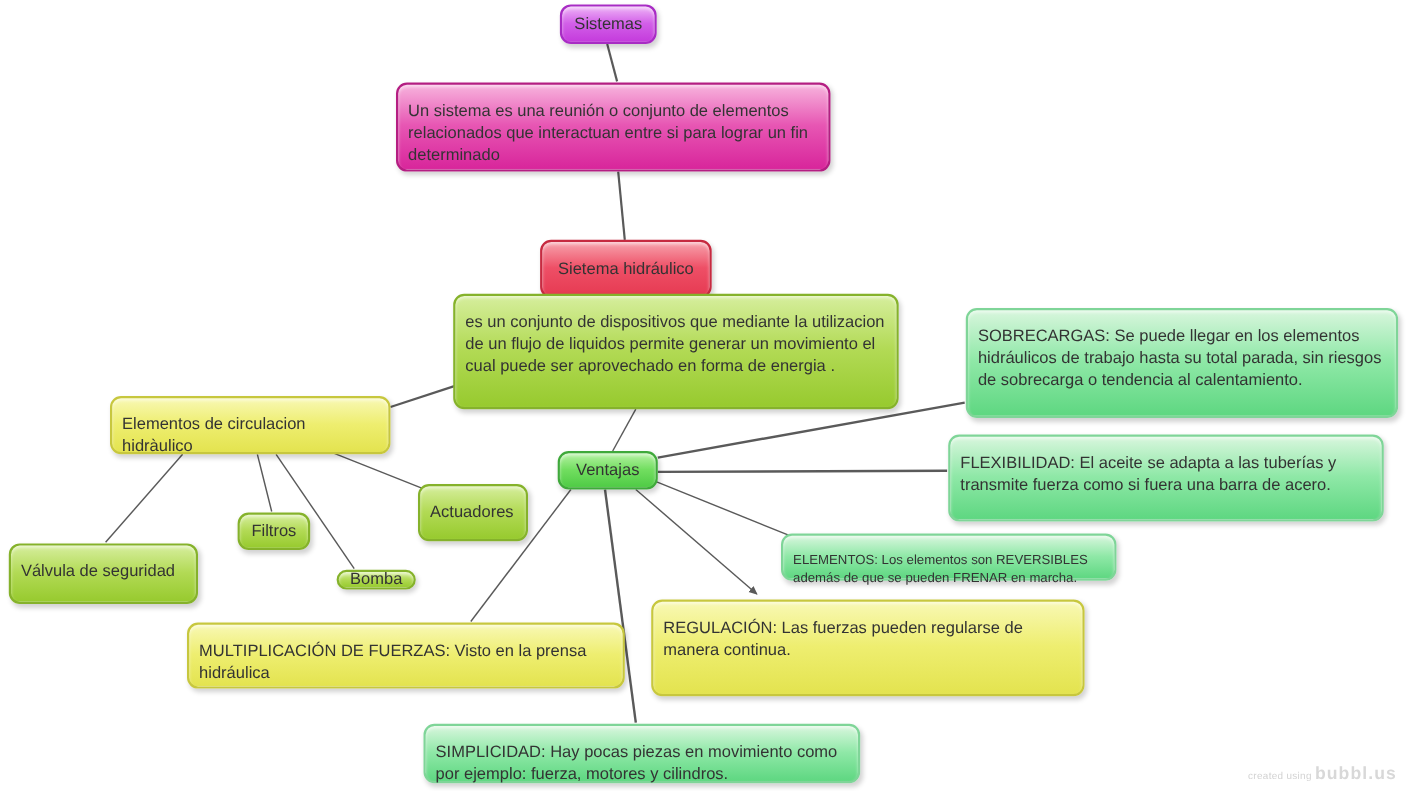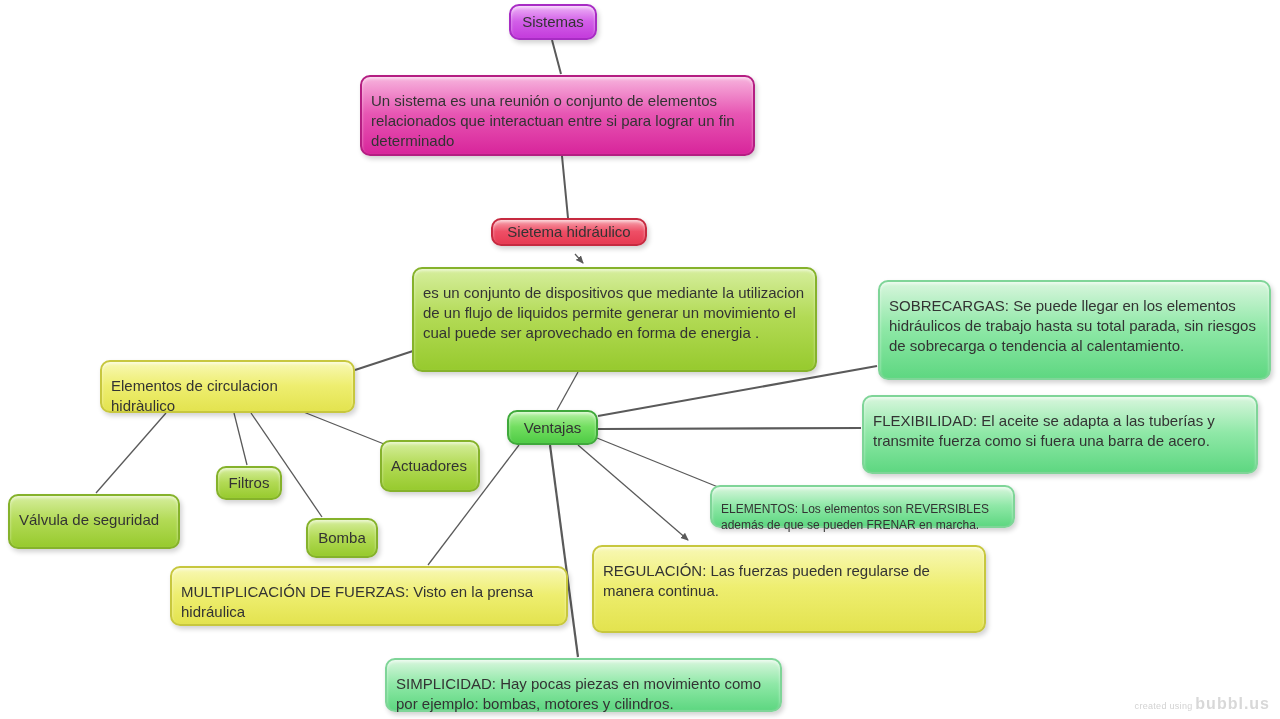--- a/index.html
+++ b/index.html
@@ -80,39 +80,39 @@
       <line x1="166" y1="413" x2="96" y2="493" stroke="#5a5a5a" stroke-width="1.3"></line>
       <line x1="234" y1="413" x2="247" y2="465" stroke="#5a5a5a" stroke-width="1.3"></line>
       <line x1="251" y1="413" x2="322" y2="517" stroke="#5a5a5a" stroke-width="1.3"></line>
       <line x1="301" y1="411" x2="384" y2="444" stroke="#5a5a5a" stroke-width="1.3"></line>
     </svg>
 
   <div class="node center" style="left: 509px; top: 4px; width: 88px; height: 36px; background: linear-gradient(rgb(238, 179, 247) 0%, rgb(210, 95, 232) 48%, rgb(196, 59, 220) 100%); border-color: rgb(168, 44, 196); color: rgb(51, 51, 51);">
       <span>Sistemas</span>
     </div>
     <div class="node" style="left: 360px; top: 75px; width: 395px; height: 81px; background: linear-gradient(rgb(247, 179, 221) 0%, rgb(231, 86, 179) 48%, rgb(216, 37, 155) 100%); border-color: rgb(180, 30, 130); color: rgb(51, 51, 51);"><span>Un sistema es una reunión o conjunto de elementos relacionados que interactuan entre si para lograr un fin determinado</span></div>
-    <div class="node center" style="left: 491px; top: 218px; width: 156px; height: 28px; background: linear-gradient(rgb(247, 163, 173) 0%, rgb(238, 79, 102) 48%, rgb(230, 58, 82) 100%); border-color: rgb(198, 42, 64); color: rgb(51, 51, 51);">
+    <div class="node center" style="left: 491px; top: 218px; width: 156px; height: 53px; background: linear-gradient(rgb(247, 163, 173) 0%, rgb(238, 79, 102) 48%, rgb(230, 58, 82) 100%); border-color: rgb(198, 42, 64); color: rgb(51, 51, 51);">
       <span>Sietema hidráulico</span>
     </div>
     <div class="node" style="left: 412px; top: 267px; width: 405px; height: 105px; background: linear-gradient(rgb(214, 238, 157) 0%, rgb(178, 218, 85) 48%, rgb(151, 202, 46) 100%); border-color: rgb(133, 178, 43); color: rgb(51, 51, 51);"><span>es un conjunto de dispositivos que mediante la utilizacion de un flujo de liquidos permite generar un movimiento el cual puede ser aprovechado en forma de energia .</span></div>
     <div class="node" style="left: 100px; top: 360px; width: 255px; height: 53px; background: linear-gradient(rgb(248, 248, 180) 0%, rgb(238, 238, 112) 48%, rgb(227, 227, 79) 100%); border-color: rgb(199, 199, 62); color: rgb(51, 51, 51);"><span>Elementos de circulacion hidràulico</span></div>
     <div class="node center" style="left: 507px; top: 410px; width: 91px; height: 35px; background: linear-gradient(rgb(182, 242, 164) 0%, rgb(114, 222, 96) 48%, rgb(79, 203, 69) 100%); border-color: rgb(63, 169, 59); color: rgb(51, 51, 51);">
       <span>Ventajas</span>
     </div>
     <div class="node" style="left: 878px; top: 280px; width: 393px; height: 100px; background: linear-gradient(rgb(216, 246, 221) 0%, rgb(143, 232, 167) 48%, rgb(94, 215, 129) 100%); border-color: rgb(127, 213, 152); color: rgb(51, 51, 51);"><span>SOBRECARGAS: Se puede llegar en los elementos hidráulicos de trabajo hasta su  total parada, sin riesgos de sobrecarga o tendencia al calentamiento.</span></div>
     <div class="node" style="left: 862px; top: 395px; width: 396px; height: 79px; background: linear-gradient(rgb(216, 246, 221) 0%, rgb(143, 232, 167) 48%, rgb(94, 215, 129) 100%); border-color: rgb(127, 213, 152); color: rgb(51, 51, 51);"><span>FLEXIBILIDAD: El aceite se adapta a las tuberías y transmite fuerza como si fuera una barra de acero.</span></div>
     <div class="node" style="left: 380px; top: 440px; width: 100px; height: 52px; background: linear-gradient(rgb(214, 238, 157) 0%, rgb(178, 218, 85) 48%, rgb(151, 202, 46) 100%); border-color: rgb(133, 178, 43); color: rgb(51, 51, 51);"><span>Actuadores</span></div>
     <div class="node center" style="left: 216px; top: 466px; width: 66px; height: 34px; background: linear-gradient(rgb(214, 238, 157) 0%, rgb(178, 218, 85) 48%, rgb(151, 202, 46) 100%); border-color: rgb(133, 178, 43); color: rgb(51, 51, 51);">
       <span>Filtros</span>
     </div>
     <div class="node" style="left: 8px; top: 494px; width: 172px; height: 55px; background: linear-gradient(rgb(214, 238, 157) 0%, rgb(178, 218, 85) 48%, rgb(151, 202, 46) 100%); border-color: rgb(133, 178, 43); color: rgb(51, 51, 51);"><span>Válvula de seguridad</span></div>
-    <div class="node center" style="left: 306px; top: 518px; width: 72px; height: 40px; background: linear-gradient(rgb(214, 238, 157) 0%, rgb(178, 218, 85) 48%, rgb(151, 202, 46) 100%); border-color: rgb(133, 178, 43); color: rgb(51, 51, 51);">
+    <div class="node center" style="left: 306px; top: 518px; width: 72px; height: 18px; background: linear-gradient(rgb(214, 238, 157) 0%, rgb(178, 218, 85) 48%, rgb(151, 202, 46) 100%); border-color: rgb(133, 178, 43); color: rgb(51, 51, 51);">
       <span>Bomba</span>
     </div>
     <div class="node small" style="left: 710px; top: 485px; width: 305px; height: 43px; background: linear-gradient(rgb(216, 246, 221) 0%, rgb(143, 232, 167) 48%, rgb(94, 215, 129) 100%); border-color: rgb(127, 213, 152); color: rgb(51, 51, 51);"><span>ELEMENTOS: Los elementos son REVERSIBLES además de que se pueden FRENAR en marcha.</span></div>
     <div class="node" style="left: 170px; top: 566px; width: 398px; height: 60px; background: linear-gradient(rgb(248, 248, 180) 0%, rgb(238, 238, 112) 48%, rgb(227, 227, 79) 100%); border-color: rgb(199, 199, 62); color: rgb(51, 51, 51);"><span>MULTIPLICACIÓN DE FUERZAS: Visto en la prensa hidráulica</span></div>
     <div class="node" style="left: 592px; top: 545px; width: 394px; height: 88px; background: linear-gradient(rgb(248, 248, 180) 0%, rgb(238, 238, 112) 48%, rgb(227, 227, 79) 100%); border-color: rgb(199, 199, 62); color: rgb(51, 51, 51);"><span>REGULACIÓN: Las fuerzas pueden regularse de manera continua.</span></div>
-    <div class="node" style="left: 385px; top: 658px; width: 397px; height: 54px; background: linear-gradient(rgb(216, 246, 221) 0%, rgb(143, 232, 167) 48%, rgb(94, 215, 129) 100%); border-color: rgb(127, 213, 152); color: rgb(51, 51, 51);"><span>SIMPLICIDAD: Hay pocas piezas en movimiento como por ejemplo: bombas, motores y cilindros.</span></div>
+    <div class="node" style="left: 385px; top: 658px; width: 397px; height: 54px; background: linear-gradient(rgb(216, 246, 221) 0%, rgb(143, 232, 167) 48%, rgb(94, 215, 129) 100%); border-color: rgb(127, 213, 152); color: rgb(51, 51, 51);"><span>SIMPLICIDAD: Hay pocas piezas en movimiento como por ejemplo: fuerza, motores y cilindros.</span></div>
     <div id="watermark">
     <span>created using</span>
     <span class="brand">bubbl.us</span>
   </div>
 </div>
 
 </body></html>

